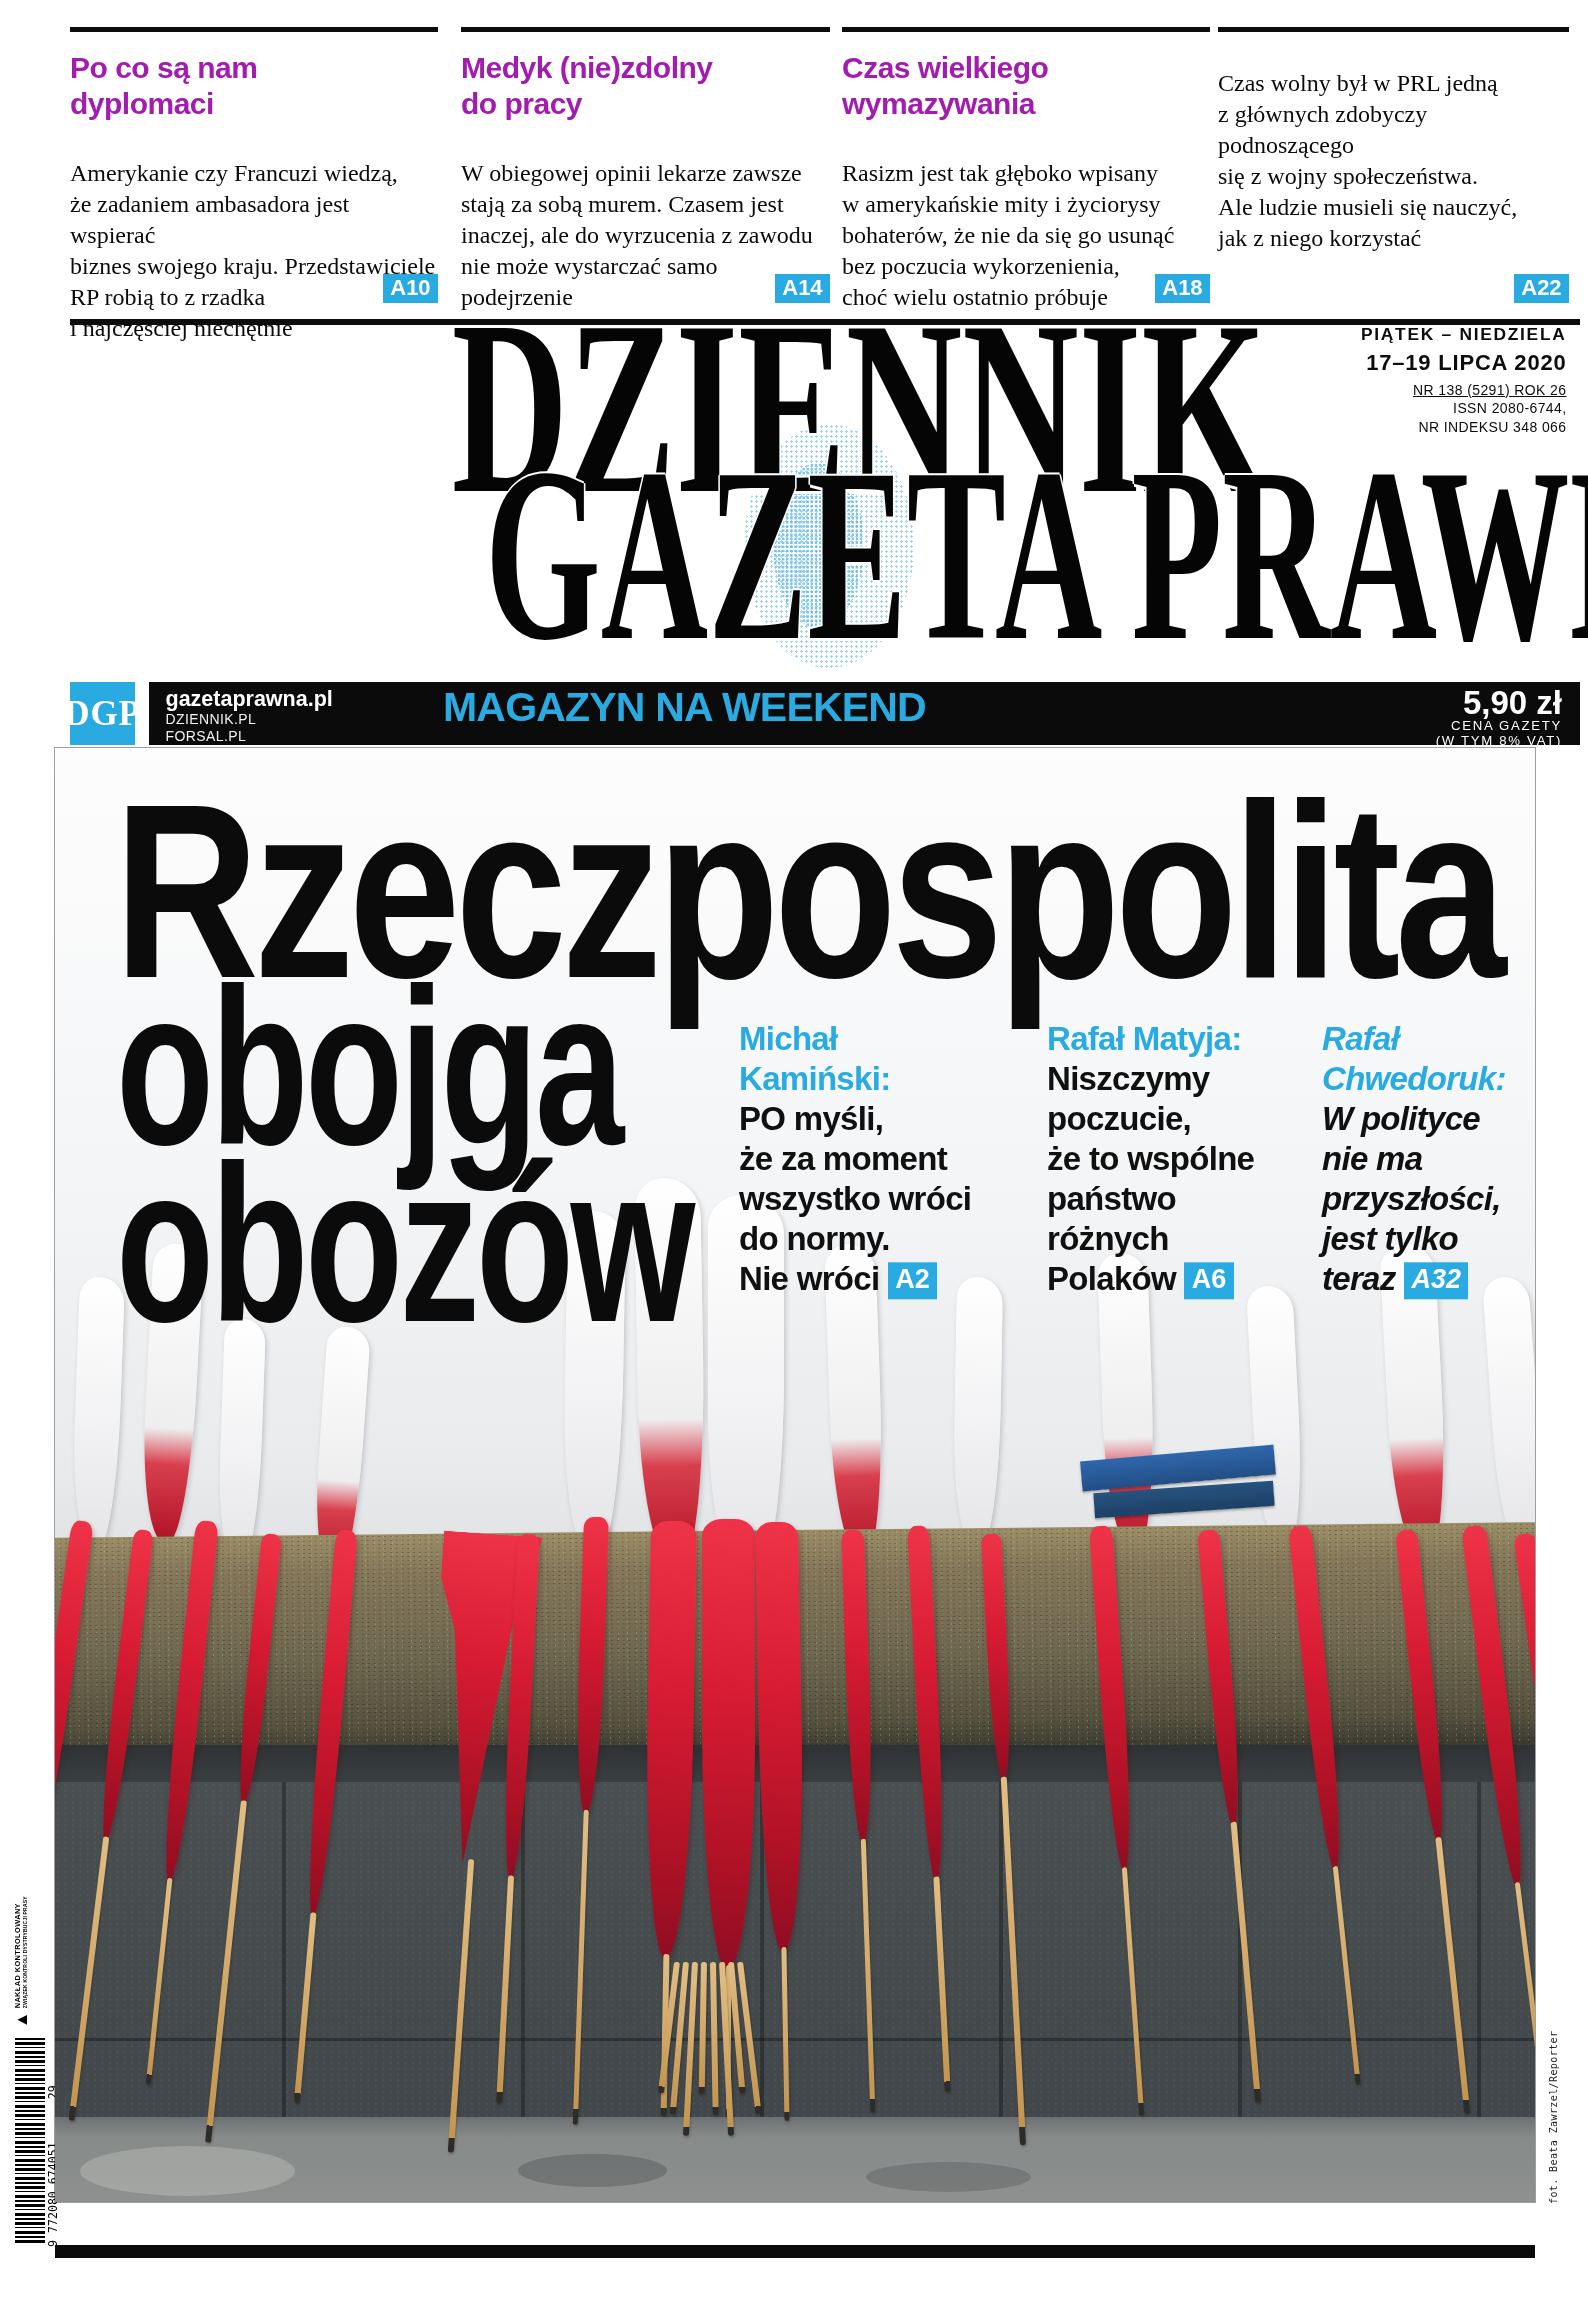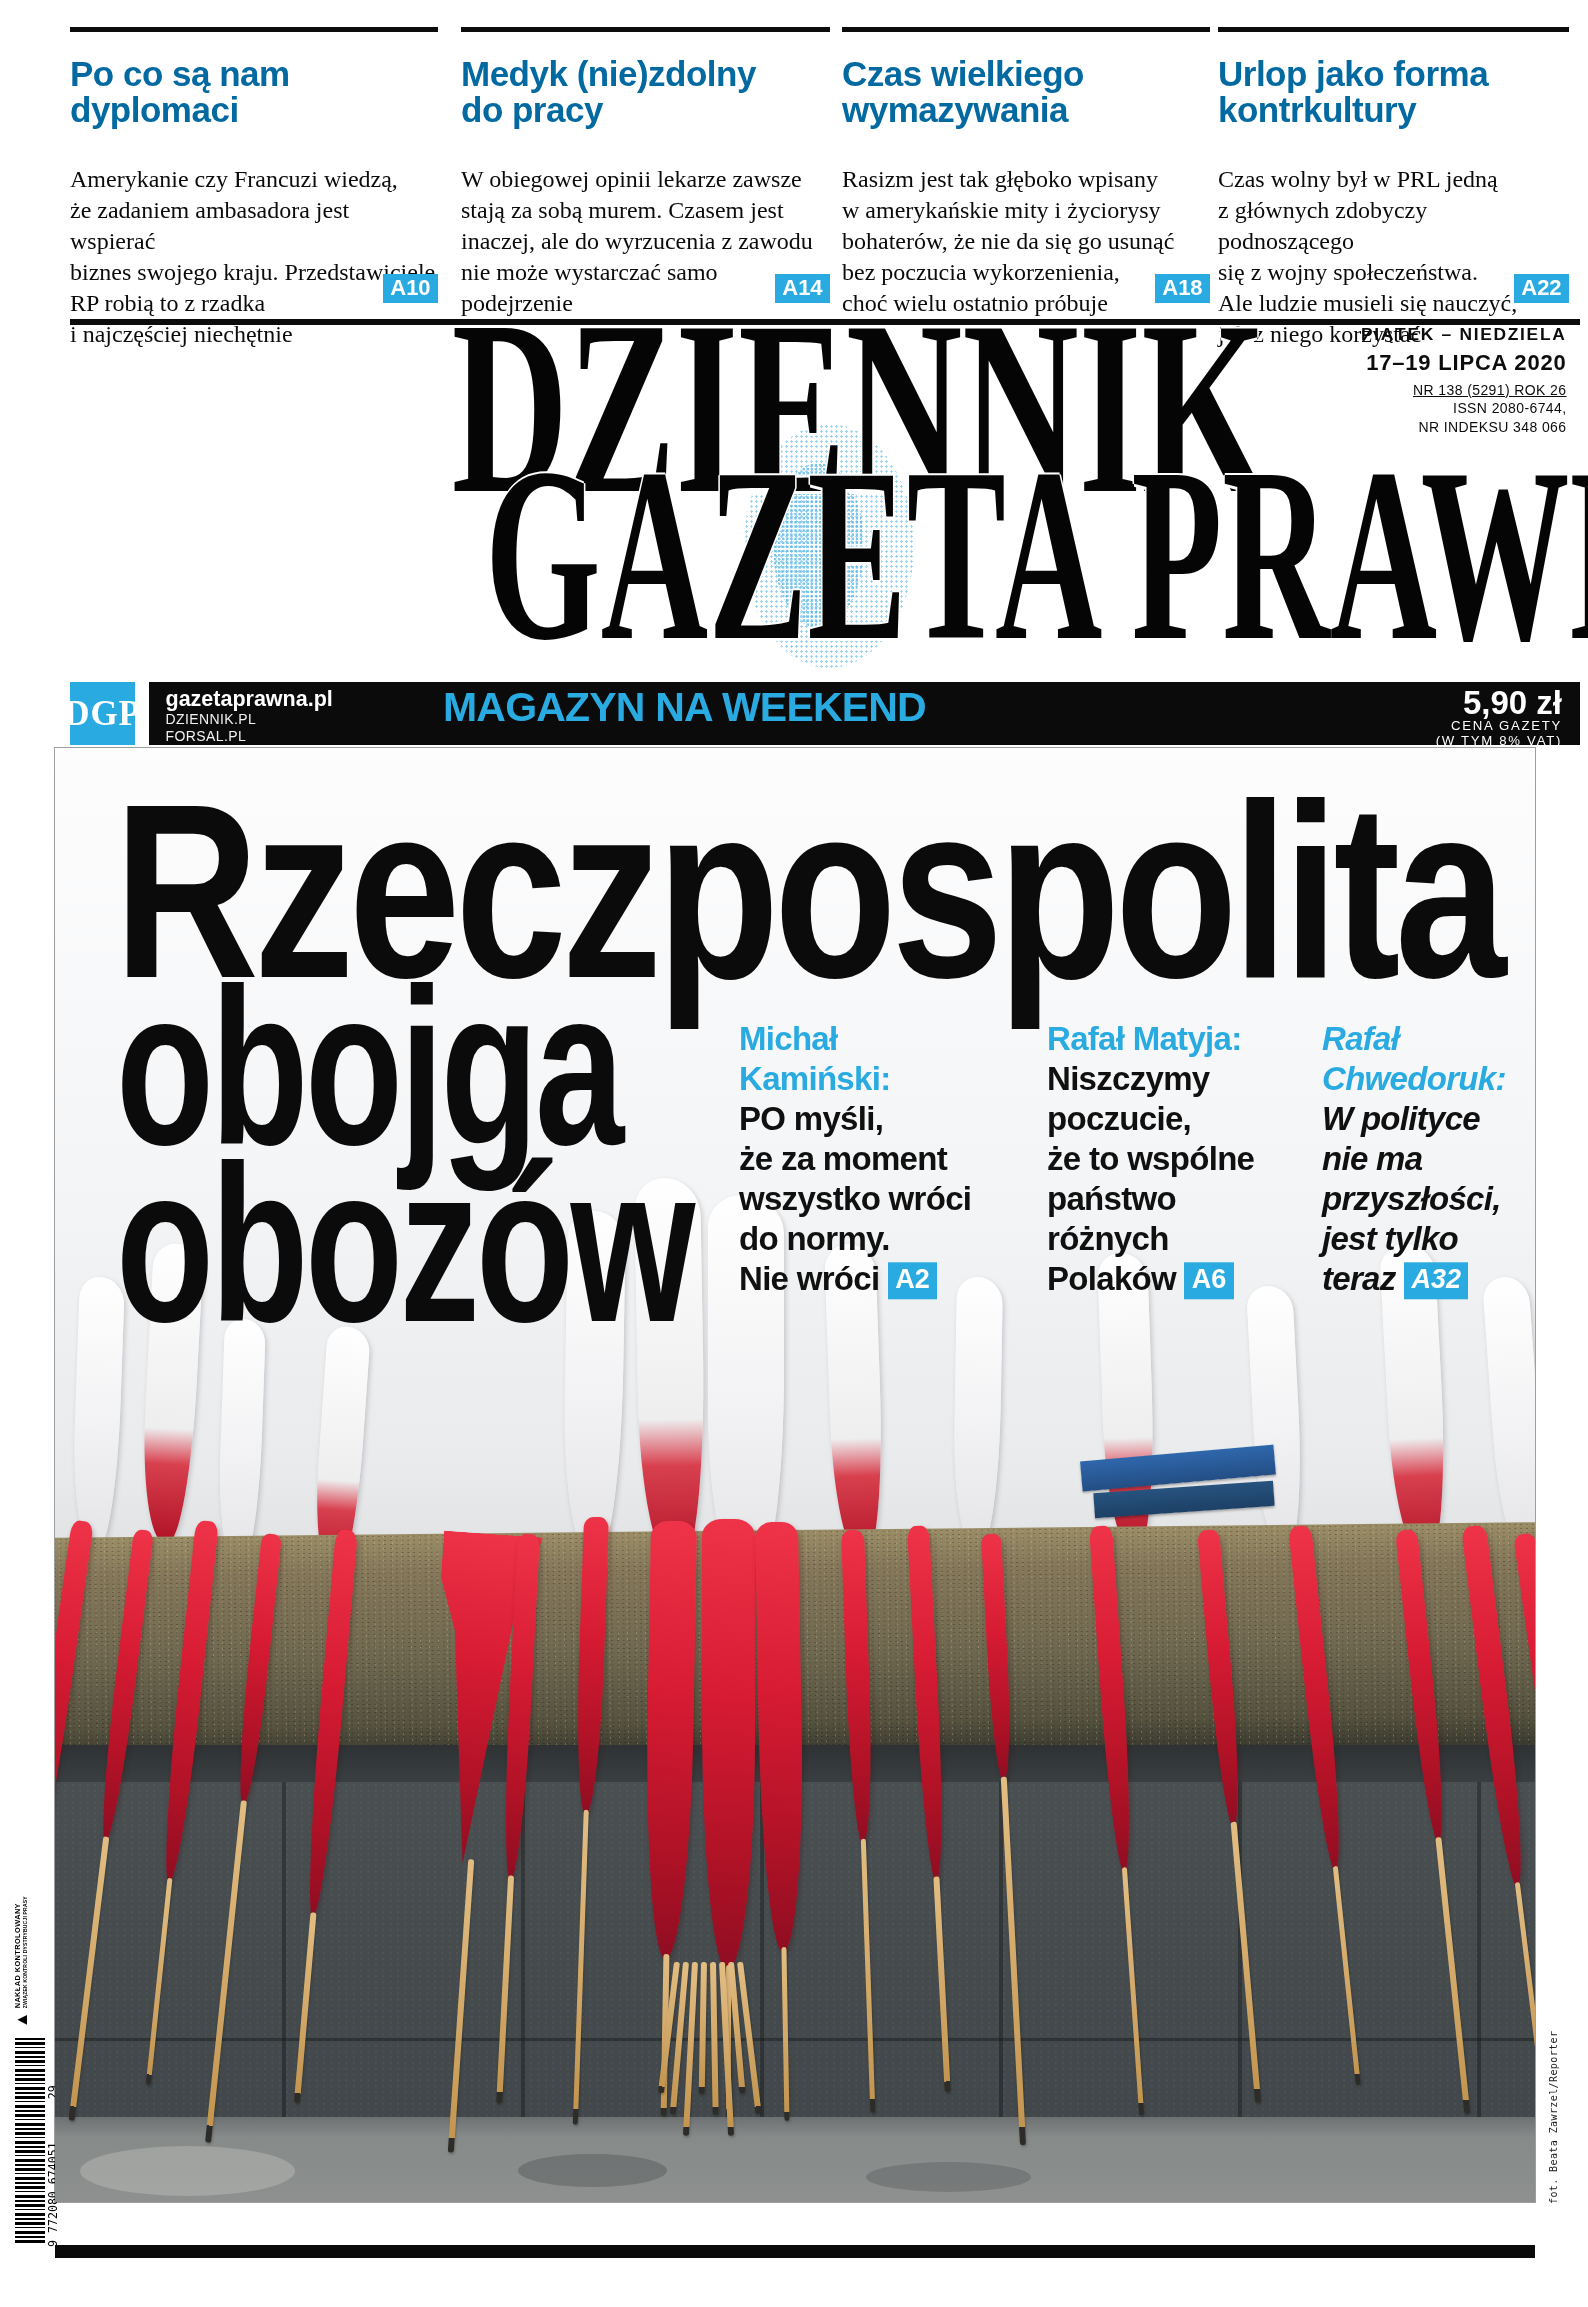--- a/index.html
+++ b/index.html
@@ -6,21 +6,21 @@
   .page{position:relative;width:1588px;height:2307px;background:#ffffff;overflow:hidden;
         font-family:"Liberation Sans",sans-serif;color:#0e0e0e;}
   .pre{white-space:pre-line;}
 
   
   .teaser{position:absolute;top:27px;height:273px;border-top:5.8px solid #0c0c0c;}
   .teaser:nth-of-type(1){left:70px;width:368px;}
   .teaser:nth-of-type(2){left:461px;width:369px;}
   .teaser:nth-of-type(3){left:842px;width:368px;}
   .teaser:nth-of-type(4){left:1218px;width:351px;}
-  .t-title{margin-top:24px;font-size:35px;line-height:36px;font-weight:700;letter-spacing:-0.5px;color:#0369a1;}
+  .t-title{margin-top:18px;font-size:30px;line-height:36px;font-weight:700;letter-spacing:-0.5px;color:#a21caf;}
   .t-body{margin-top:36px;font-family:"Liberation Serif",serif;font-size:24px;line-height:31px;color:#0b0b0b;}
   .t-badge{position:absolute;right:0;bottom:1.7px;background:#29ABE2;color:#fff;font-weight:700;
            font-size:22px;padding:0.8px 7.4px 2.5px;}
 
   .main-rule{position:absolute;left:70px;top:319px;width:1510px;height:5.8px;background:#0c0c0c;}
 
   
   .m-line{position:absolute;left:0;width:1588px;text-align:center;font-family:"Liberation Serif",serif;
           font-weight:700;font-size:248px;line-height:1;color:#050505;white-space:nowrap;
           text-shadow:2.5px 0 0 #fff,-2.5px 0 0 #fff,0 2.5px 0 #fff,0 -2.5px 0 #fff;}
@@ -153,22 +153,20 @@
     <div class="t-title pre">Czas wielkiego
 wymazywania</div>
     <div class="t-body pre">Rasizm jest tak głęboko wpisany
 w amerykańskie mity i życiorysy
 bohaterów, że nie da się go usunąć
 bez poczucia wykorzenienia,
 choć wielu ostatnio próbuje</div>
     <span class="t-badge">A18</span>
   </div>
   <div class="teaser">
-    <div class="t-title pre">Urlop jako forma
-kontrkultury</div>
     <div class="t-body pre">Czas wolny był w PRL jedną
 z głównych zdobyczy podnoszącego
 się z wojny społeczeństwa.
 Ale ludzie musieli się nauczyć,
 jak z niego korzystać</div>
     <span class="t-badge">A22</span>
   </div>
 
   <div class="main-rule"></div>
 

